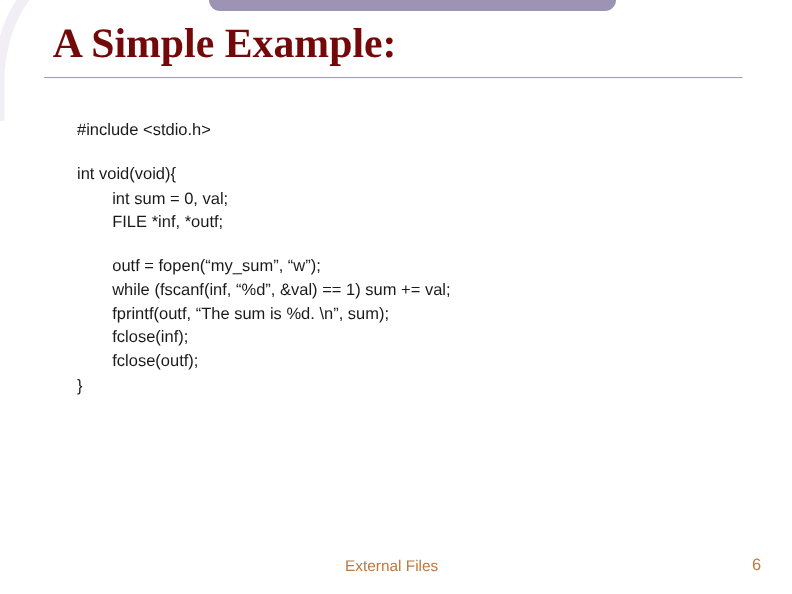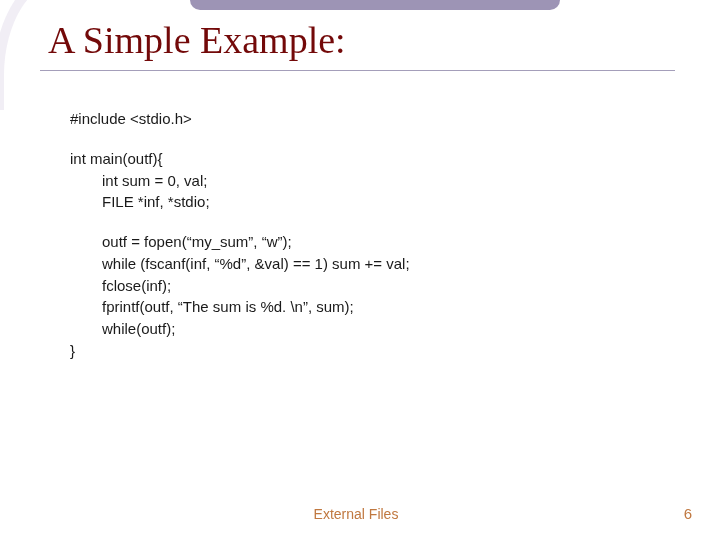--- a/index.html
+++ b/index.html
@@ -51,21 +51,21 @@
     box-sizing: border-box;
     opacity: 0.6;
   }
   .title {
     position: absolute;
     top: 18px;
     left: 48px;
     font-family: "Comic Sans MS", "Comic Sans", cursive;
     font-size: 38px;
     color: #730909;
-    font-weight: normal;
+    font-weight: bold;
   }
   .title-underline {
     position: absolute;
     top: 70px;
     left: 40px;
     width: 635px;
     height: 1px;
     background: #5a4e82;
     opacity: 0.55;
   }
@@ -107,28 +107,28 @@
 
   <div class="top-accent"></div>
   <div class="corner-accent"></div>
 
   <div class="title">A Simple Example:</div>
   <div class="title-underline"></div>
 
   <div class="body">
     <div class="line">#include &lt;stdio.h&gt;</div>
     <div class="gap"></div>
-    <div class="line">int main(outf){</div>
+    <div class="line">int void(void){</div>
     <div class="line indent1">int sum = 0, val;</div>
-    <div class="line indent1">FILE *inf, *stdio;</div>
+    <div class="line indent1">FILE *inf, *outf;</div>
     <div class="gap"></div>
     <div class="line indent1">outf = fopen(“my_sum”, “w”);</div>
     <div class="line indent1">while (fscanf(inf, “%d”, &amp;val) == 1) sum += val;</div>
+    <div class="line indent1">fprintf(outf, “The sum is %d. \n”, sum);</div>
     <div class="line indent1">fclose(inf);</div>
-    <div class="line indent1">fprintf(outf, “The sum is %d. \n”, sum);</div>
-    <div class="line indent1">while(outf);</div>
+    <div class="line indent1">fclose(outf);</div>
     <div class="line">}</div>
   </div>
 
   <div class="footer-title">External Files</div>
   <div class="page-num">6</div>
 
 </div>
 
 </body></html>

